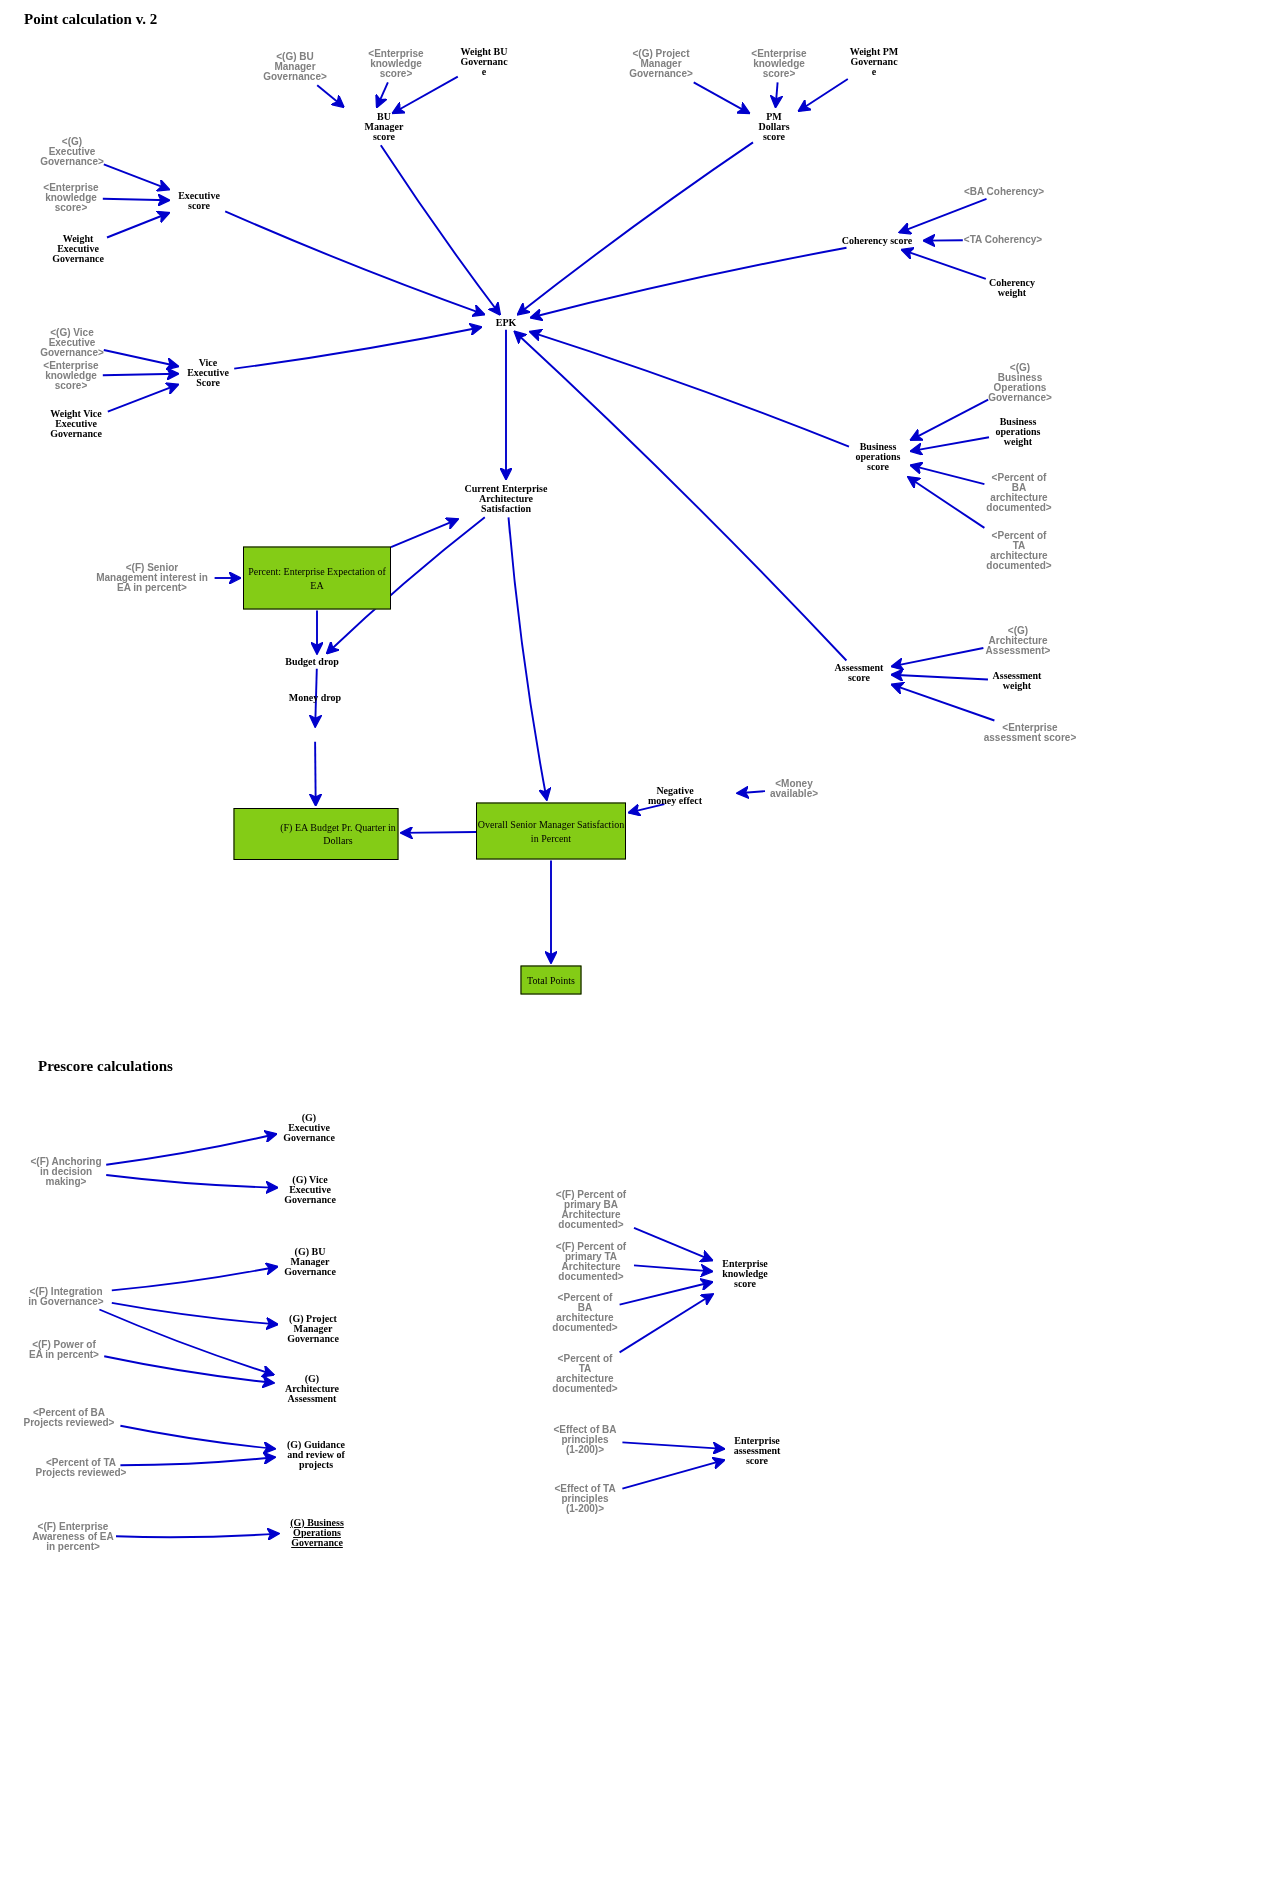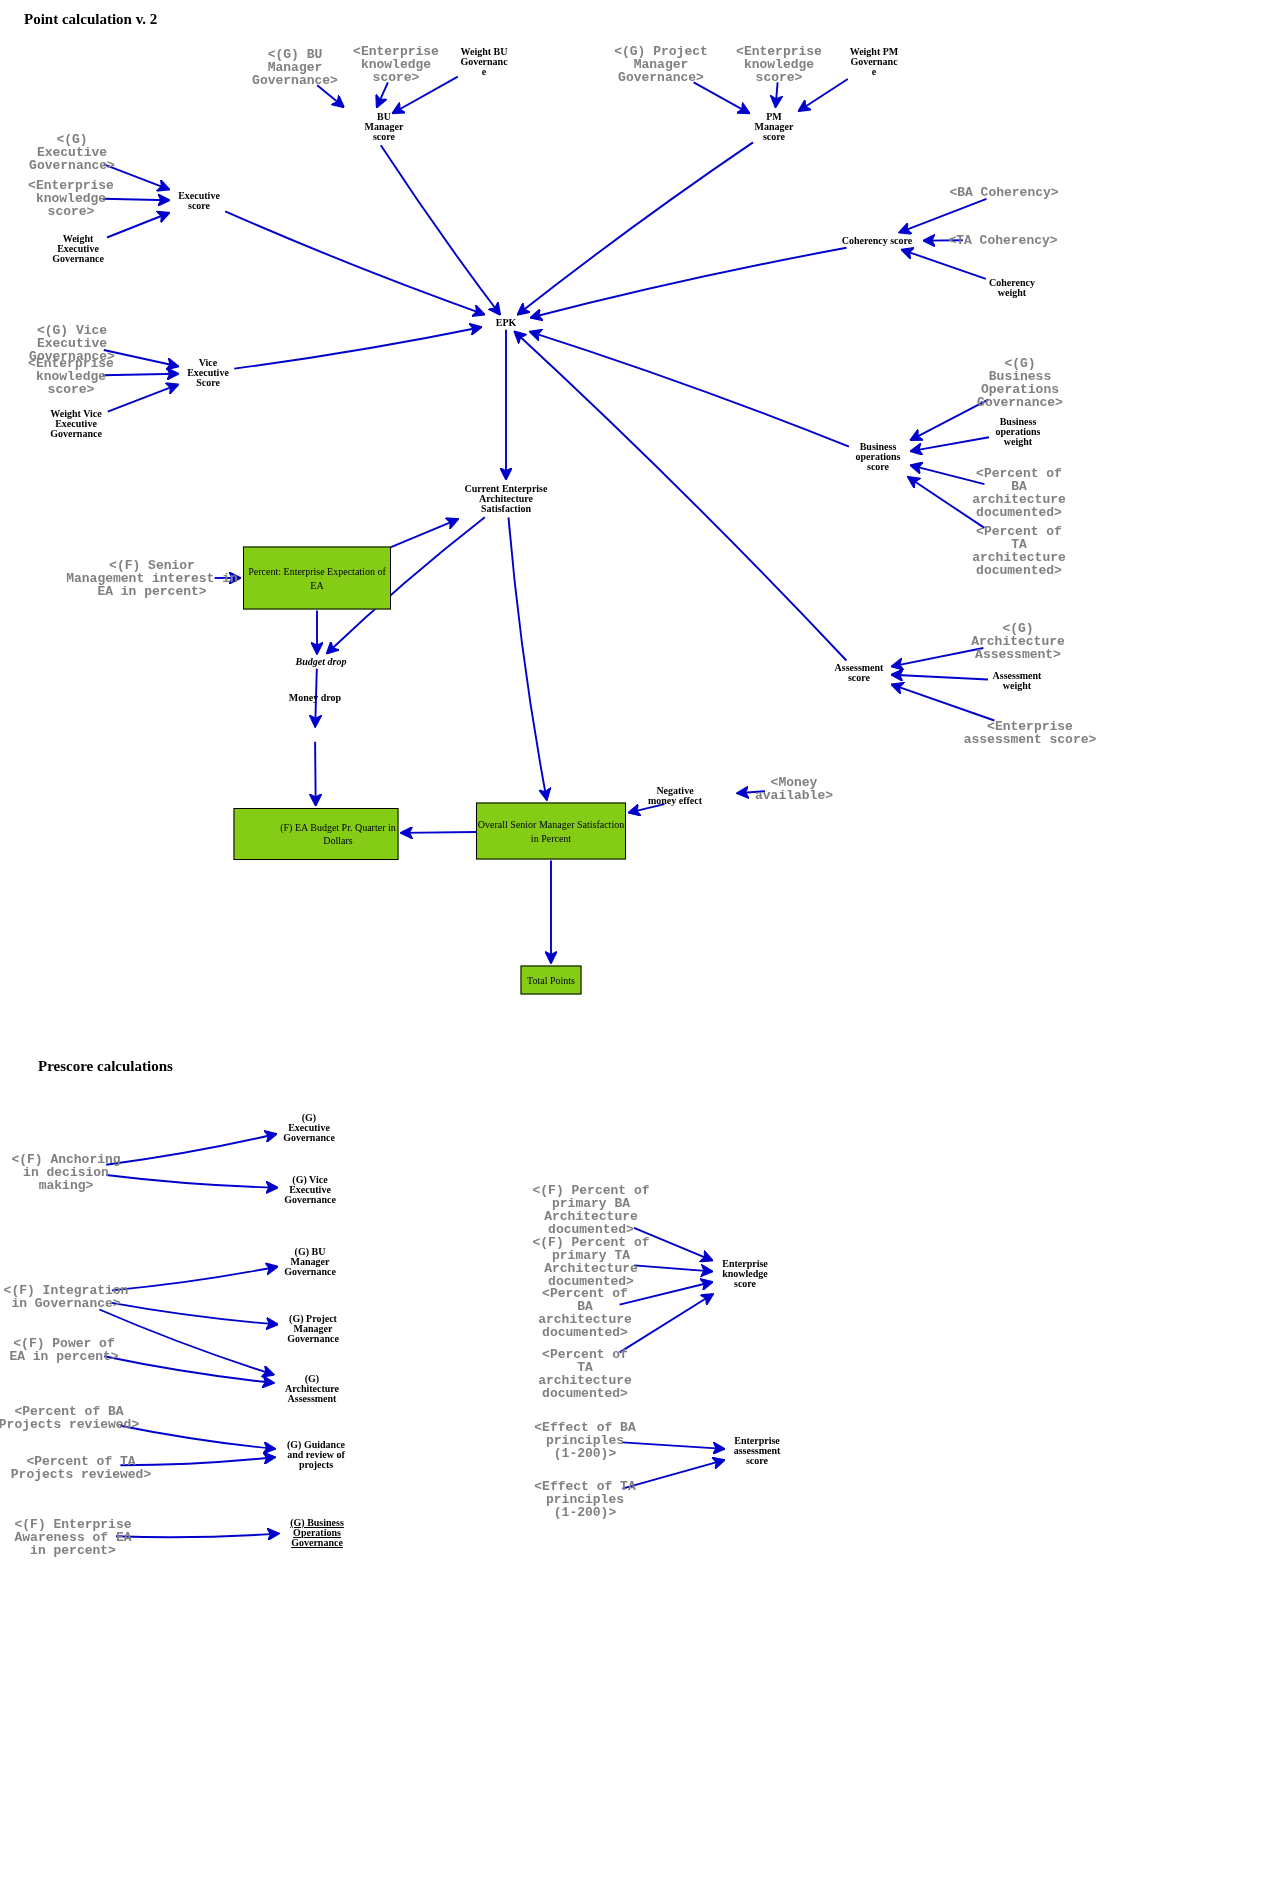--- a/index.html
+++ b/index.html
@@ -1,21 +1,21 @@
 <!DOCTYPE html>
 <html><head>
 <meta charset="utf-8">
 <style>
   html,body{margin:0;padding:0;background:#ffffff;}
   body{width:1288px;height:1881px;position:relative;font-family:"Liberation Serif",serif;}
   #canvas{position:absolute;left:0;top:0;width:1288px;height:1881px;}
   .section-title{position:absolute;font-family:"Liberation Serif",serif;font-weight:bold;font-size:15px;color:#000;white-space:nowrap;}
   .node{position:absolute;transform:translate(-50%,-50%);text-align:center;line-height:1.0;white-space:pre-line;}
   .v-aux{font-family:"Liberation Serif",serif;font-weight:bold;font-size:10px;color:#000;}
-  .v-shadow{font-family:Liberation Mono, monospace;font-weight:bold;font-size:13px;color:#808080;}
+  .v-shadow{font-family:Liberation Sans, sans-serif;font-weight:bold;font-size:10px;color:#808080;}
   .v-box{position:absolute;transform:translate(-50%,-50%);background:#84cc16;border:1px solid #000;
          display:flex;align-items:center;justify-content:center;text-align:center;
          font-family:"Liberation Serif",serif;font-size:10px;color:#000;line-height:1.35;box-sizing:border-box;}
   svg line, svg path{stroke:#0000cc;}
 </style>
 </head>
 <body>
 
 <svg id="canvas" xmlns="http://www.w3.org/2000/svg">
   <defs>
@@ -104,21 +104,21 @@
     <div class="node v-shadow" style="left: 661px; top: 64px;">&lt;(G) Project
 Manager
 Governance&gt;</div>
     <div class="node v-shadow" style="left: 779px; top: 64px;">&lt;Enterprise
 knowledge
 score&gt;</div>
     <div class="node v-aux" style="left: 874px; top: 62px;">Weight PM
 Governanc
 e</div>
     <div class="node v-aux" style="left: 774px; top: 127px;">PM
-Manager
+Dollars
 score</div>
     <div class="node v-shadow" style="left: 72px; top: 152px;">&lt;(G)
 Executive
 Governance&gt;</div>
     <div class="node v-shadow" style="left: 71px; top: 198px;">&lt;Enterprise
 knowledge
 score&gt;</div>
     <div class="node v-aux" style="left: 78px; top: 249px;">Weight
 Executive
 Governance</div>
@@ -168,21 +168,21 @@
     <div class="node v-shadow" style="left: 1030px; top: 733px;">&lt;Enterprise
 assessment score&gt;</div>
     <div class="node v-aux" style="left: 859px; top: 673px;">Assessment
 score</div>
     <div class="node v-aux" style="left: 506px; top: 499px;">Current Enterprise
 Architecture
 Satisfaction</div>
     <div class="node v-shadow" style="left: 152px; top: 578px;">&lt;(F) Senior
 Management interest in
 EA in percent&gt;</div>
-    <div class="node v-aux" style="left: 321px; top: 662px; font-style: italic;">Budget drop</div>
+    <div class="node v-aux" style="left: 312px; top: 662px;">Budget drop</div>
     <div class="node v-aux" style="left: 315px; top: 698px;">Money drop</div>
     <div class="node v-aux" style="left: 675px; top: 796px;">Negative
 money effect</div>
     <div class="node v-shadow" style="left: 794px; top: 789px;">&lt;Money
 available&gt;</div>
     <div class="v-box" style="left: 317px; top: 578px; width: 148px; height: 63px;">Percent: Enterprise
 Expectation of EA</div>
     <div class="v-box" style="left: 316px; top: 834px; width: 165px; height: 52px; padding-left: 44px;">(F) EA Budget Pr. Quarter in
 Dollars</div>
     <div class="v-box" style="left: 551px; top: 831px; width: 150px; height: 57px;">Overall Senior Manager

